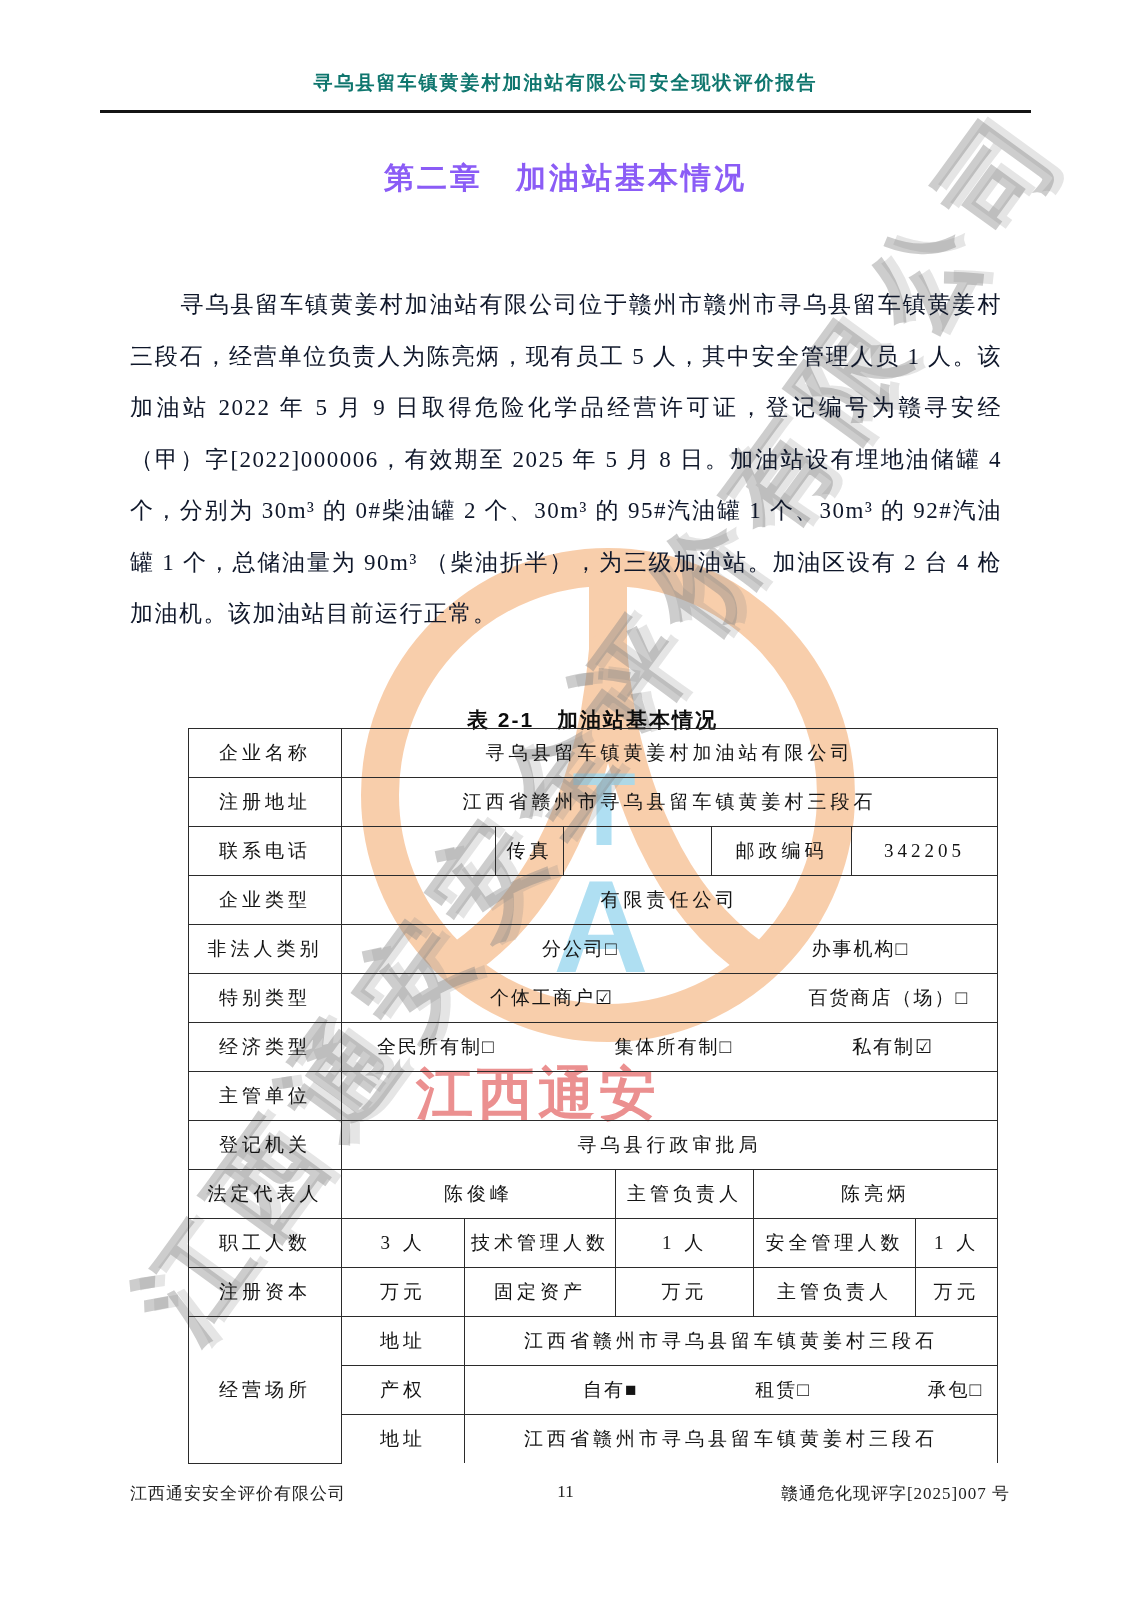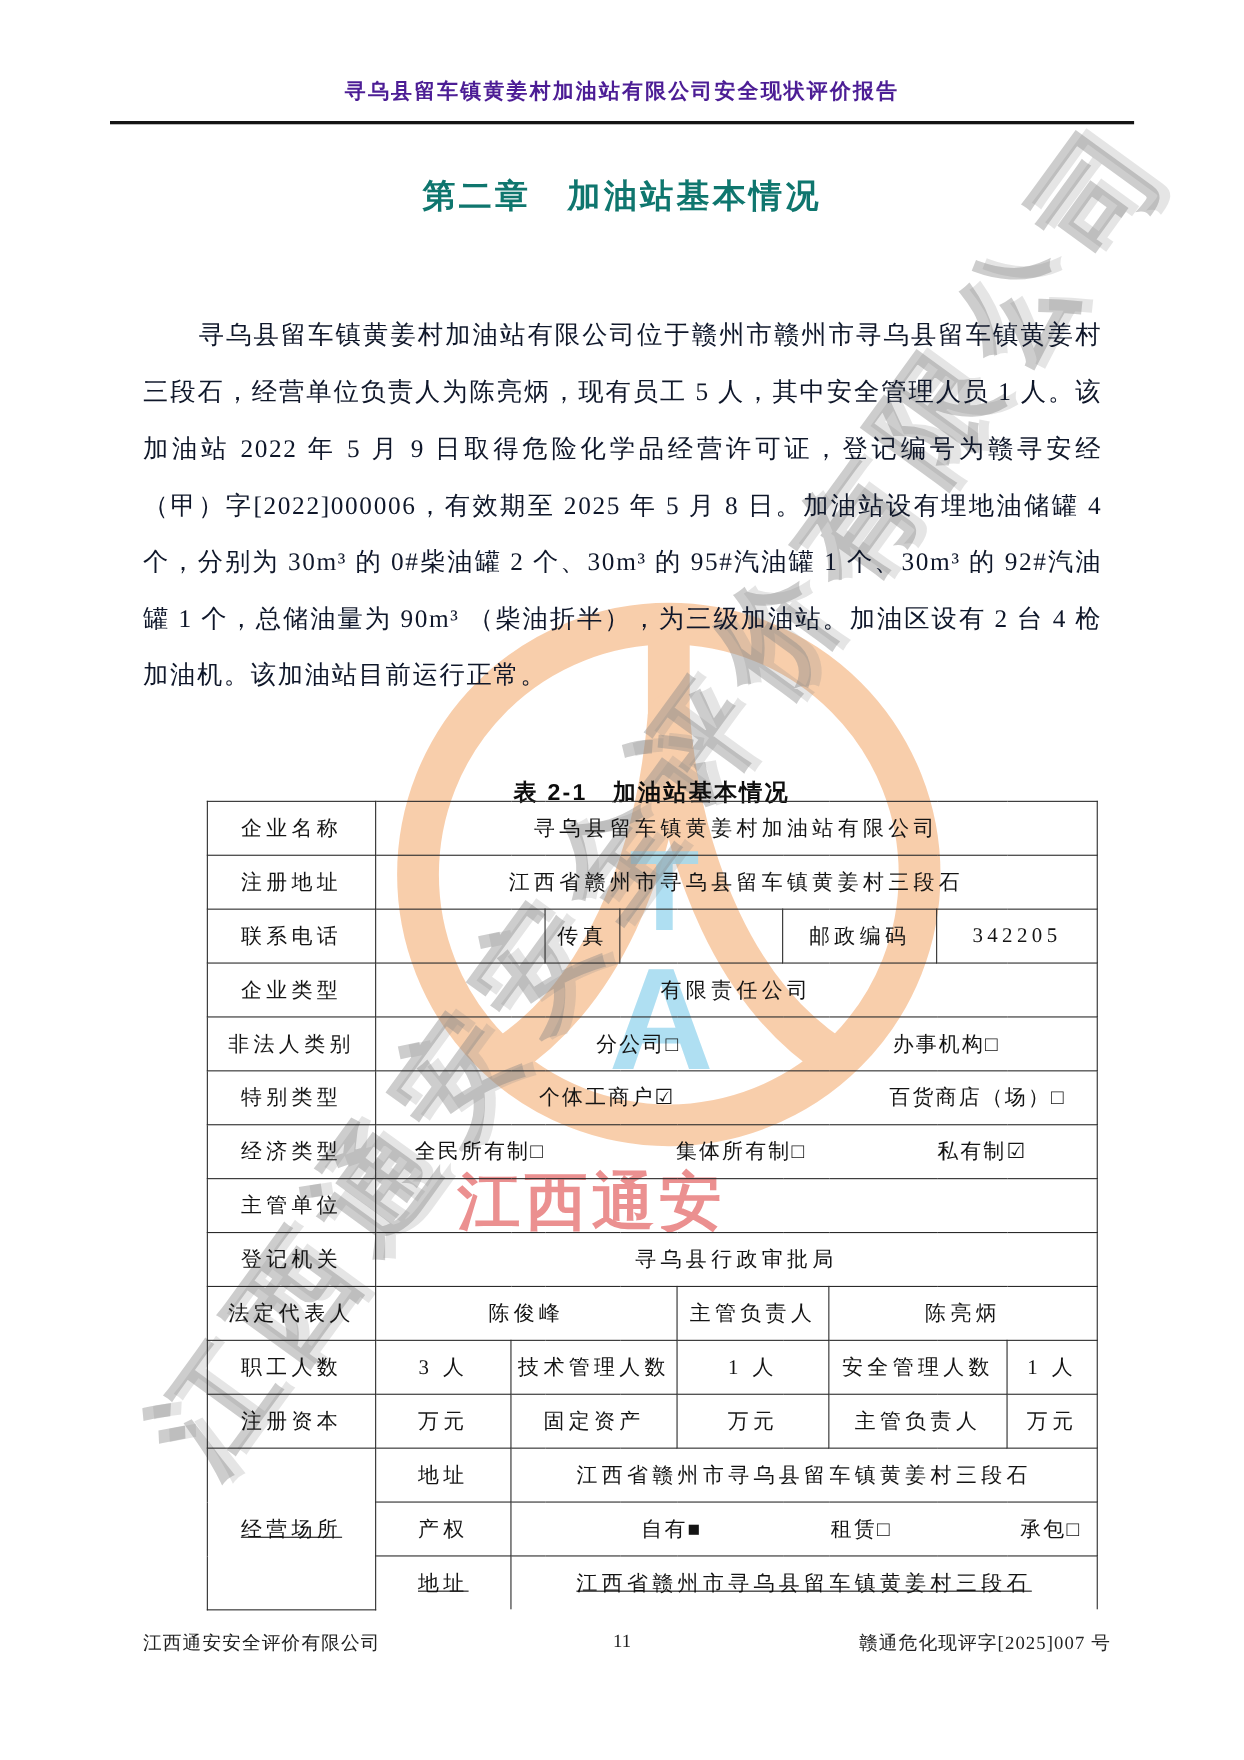--- a/index.html
+++ b/index.html
@@ -31,27 +31,27 @@
     letter-spacing:4px;white-space:nowrap;
     color:rgba(224,86,86,0.66);
     pointer-events:none;
   }
   
   .content{position:absolute;left:0;top:0;width:100%;height:100%;z-index:10;}
   .hdr-title{
     position:absolute;top:70px;left:0;width:100%;
     text-align:center;
     font-family:"Liberation Sans", sans-serif;
-    font-weight:bold;font-size:19px;letter-spacing:2px;color:#4c1d95;
+    font-weight:bold;font-size:19px;letter-spacing:2px;color:#0f766e;
   }
   .hdr-rule{position:absolute;top:110px;left:100px;width:931px;height:3px;background:#141414;}
   .chapter-title{
     position:absolute;top:158px;left:0;width:100%;text-align:center;
     font-family:"Liberation Sans", sans-serif;
-    font-weight:bold;font-size:30px;letter-spacing:3px;color:#0f766e;
+    font-weight:bold;font-size:30px;letter-spacing:3px;color:#8b5cf6;
   }
   .section-heading{
     position:absolute;top:232px;left:128px;
     font-family:"Liberation Sans", sans-serif;
     font-weight:bold;font-size:27px;letter-spacing:1px;color:#0d0d0d;
   }
   .bodytext{
     position:absolute;top:279px;left:130px;width:872px;
     font-size:23px;line-height:51.5px;
     text-align:justify;text-justify:inter-ideograph;
@@ -72,21 +72,21 @@
   }
   table.basic td{
     border:1px solid #2b2b2b;
     text-align:center;vertical-align:middle;
     padding:0;overflow:hidden;white-space:nowrap;
     letter-spacing:4px;height:48px;
   }
   table.basic tr{height:48px;}
   td.lbl{letter-spacing:5px;}
   td.num{letter-spacing:2px;}
-  tr.cut td, td.cut{border-bottom:none;text-decoration:underline;}
+  tr.cut td, td.cut{border-bottom:none;}
   .opts{display:flex;justify-content:space-between;align-items:center;width:100%;box-sizing:border-box;letter-spacing:2px;}
   .opts span{letter-spacing:2px;}
   .opts.nlf{padding:0 88px 0 200px;}
   .opts.spc{padding:0 28px 0 148px;}
   .opts.eco{padding:0 92px 0 6px;margin-left:29px;}
   .opts.prp{padding:0 14px 0 118px;}
   
   .ftr{position:absolute;top:1482px;left:0;width:100%;font-size:17px;color:#222;}
   .ftr-left{position:absolute;left:130px;top:0;letter-spacing:1px;}
   .ftr-page{position:absolute;left:0;top:0;width:100%;text-align:center;}

